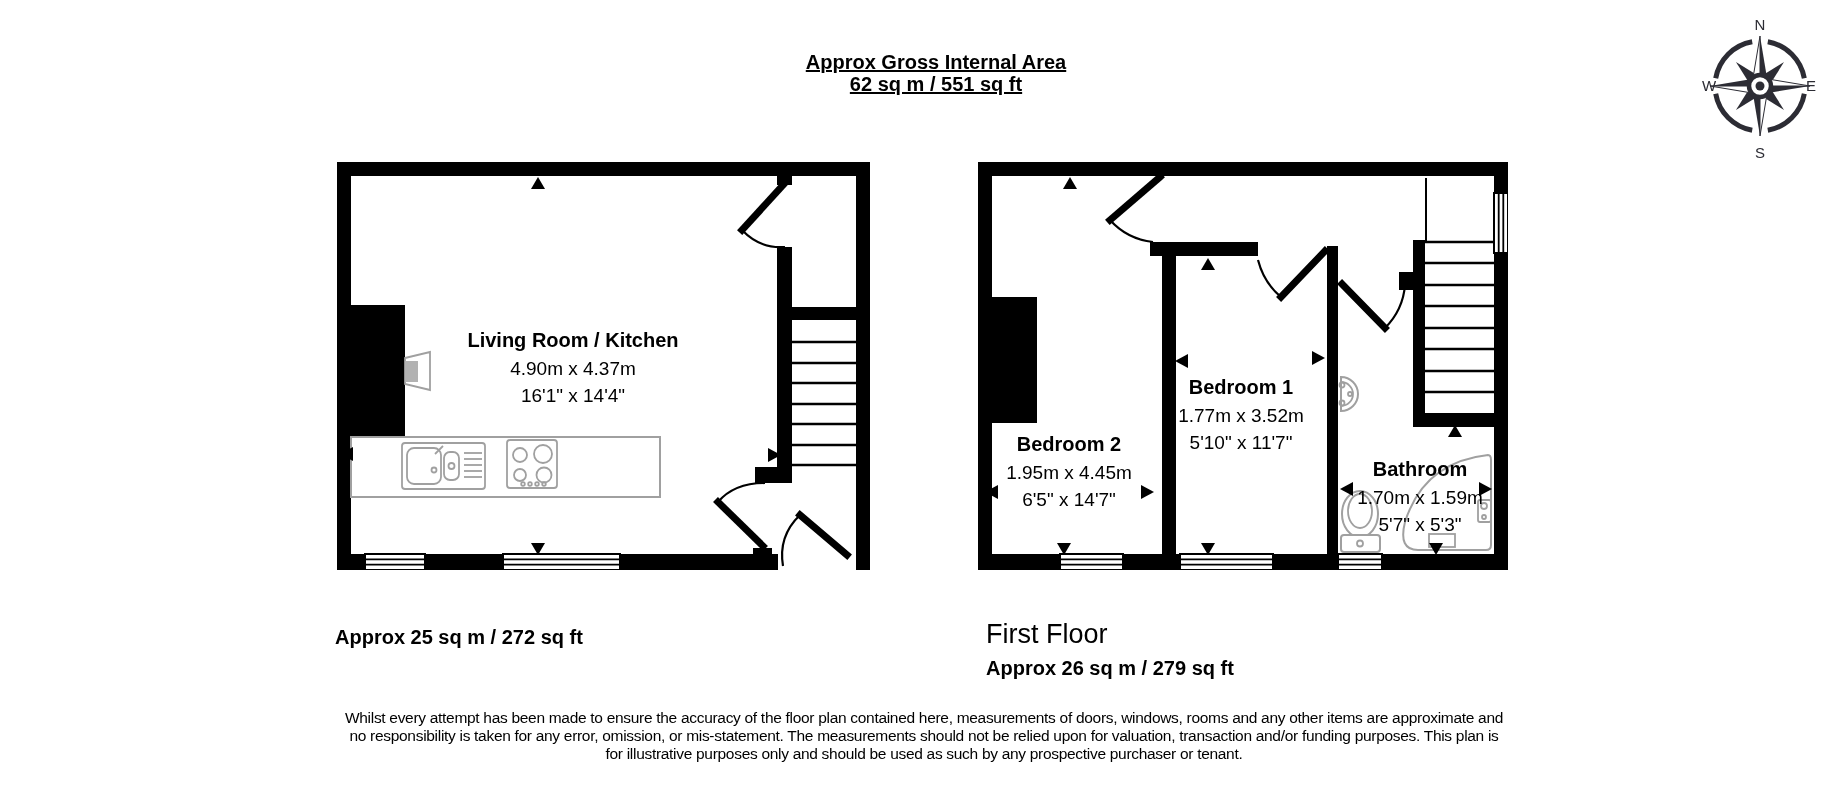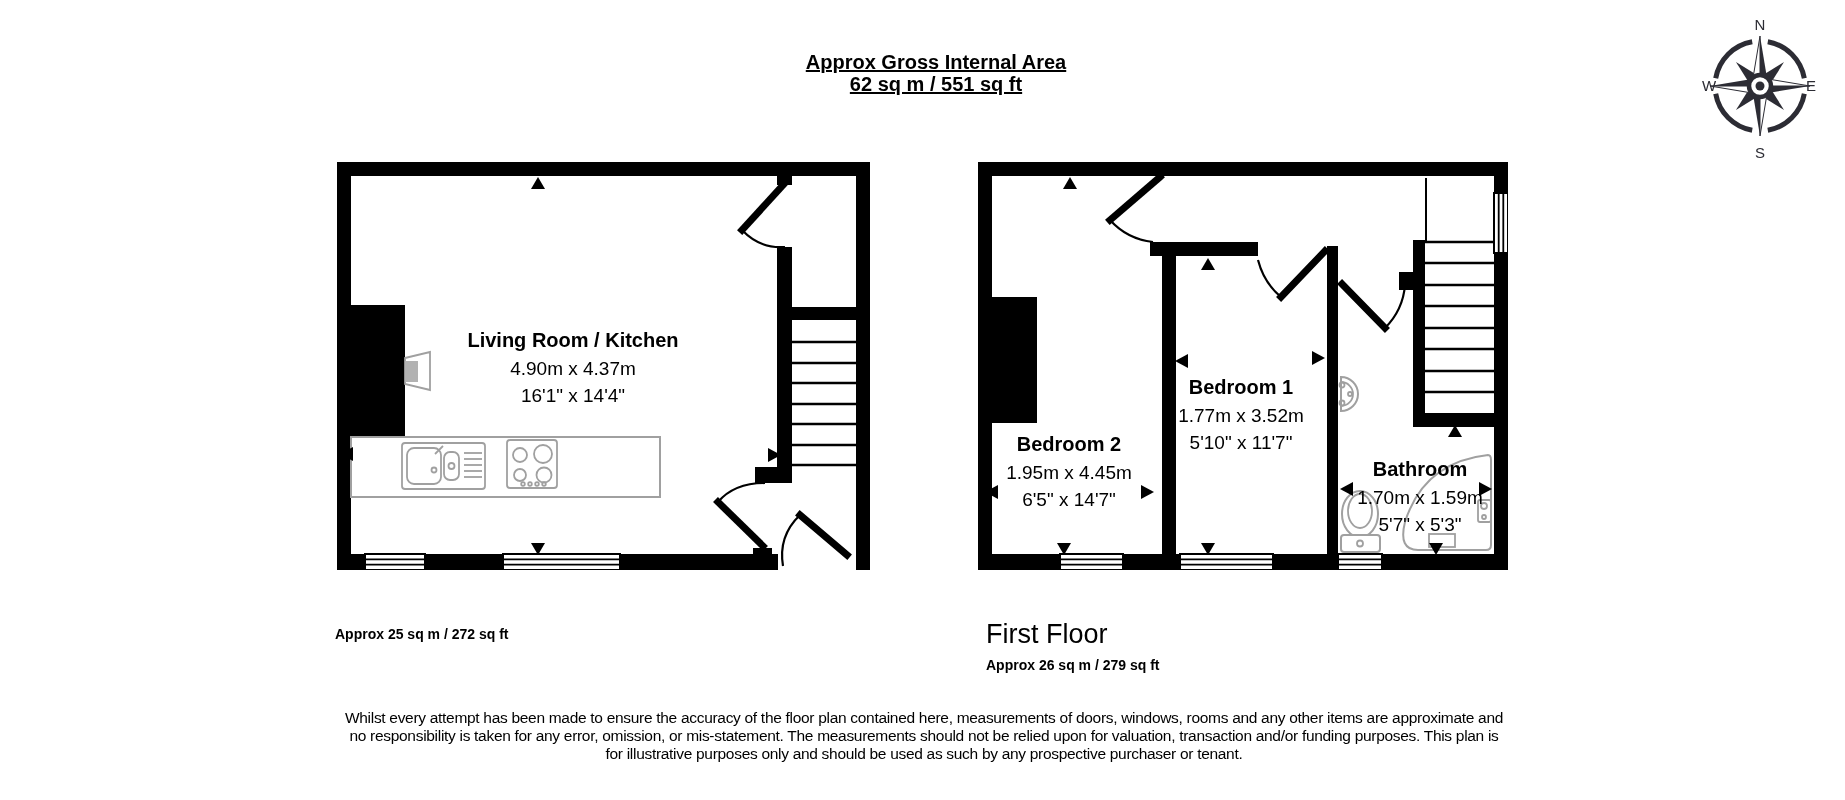--- a/index.html
+++ b/index.html
@@ -13,21 +13,21 @@
     text-align:center;font-weight:700;font-size:20px;line-height:22px;white-space:nowrap;text-decoration:underline;
   }
   .compass{top:6px;left:1695px;width:130px;height:160px;}
   .plan{display:block;}
   .room-label{
     transform:translateX(-50%);text-align:center;white-space:nowrap;
   }
   .room-label .rname{font-weight:700;font-size:20px;line-height:23px;margin-bottom:3px;}
   .room-label .rdim{font-size:19px;line-height:27px;}
   .floor-label .fname{font-size:27px;line-height:31px;font-weight:400;}
-  .floor-label .farea{font-size:14px;font-weight:700;margin-top:7px;}
+  .floor-label .farea{font-size:20px;font-weight:700;margin-top:7px;}
   .disclaimer{
     top:709px;left:924px;transform:translateX(-50%);width:1165px;
     text-align:center;font-size:15.5px;line-height:18px;letter-spacing:-0.3px;
   }
   svg .wall{fill:#000;}
   svg .leaf{stroke:#000;stroke-width:7;stroke-linecap:square;}
   svg .swing{stroke:#000;stroke-width:2.2;fill:none;}
   svg .tread{stroke:#000;stroke-width:2.4;}
   svg .winr{fill:#fff;stroke:#000;stroke-width:2;}
   svg .winl{stroke:#000;stroke-width:1.8;}

